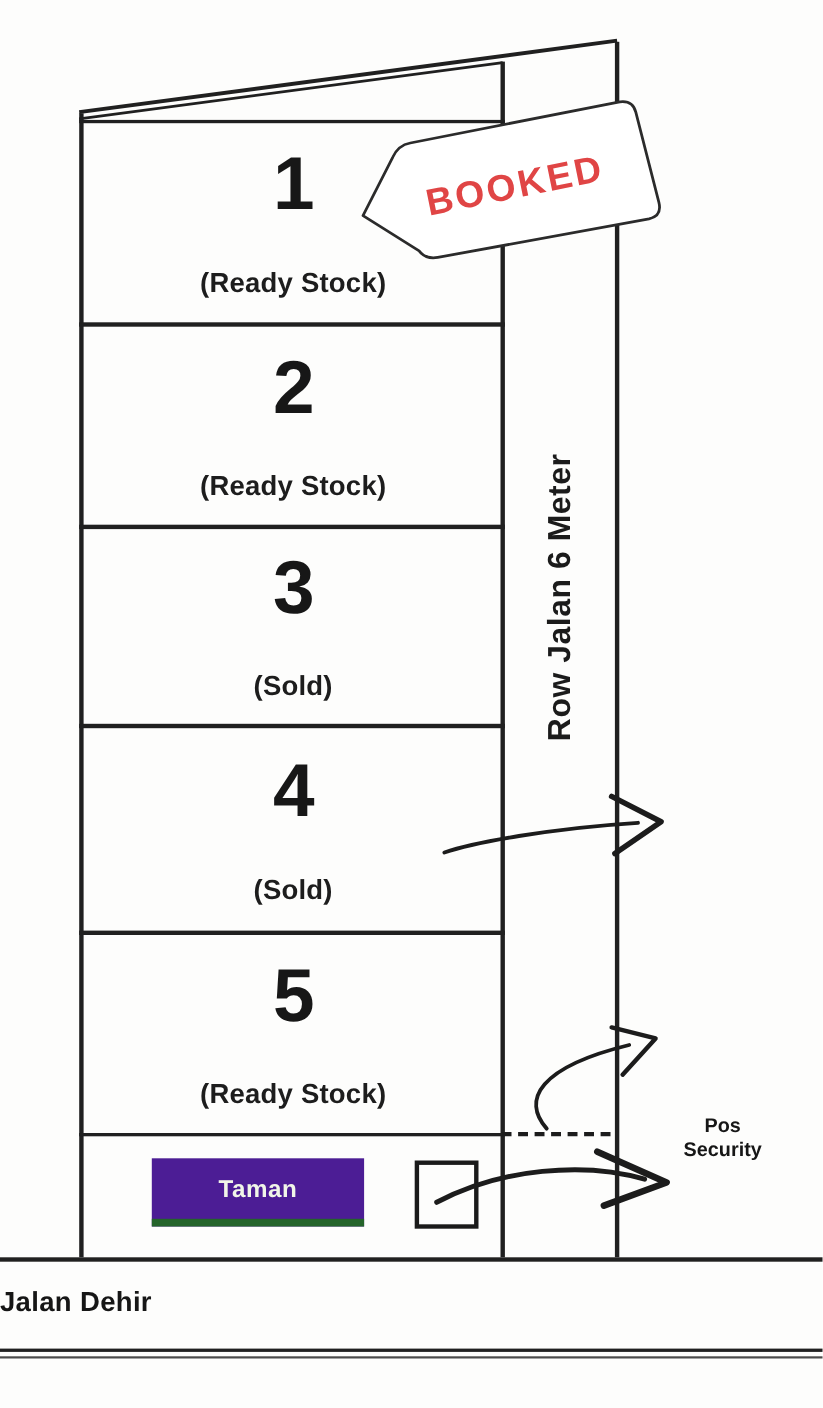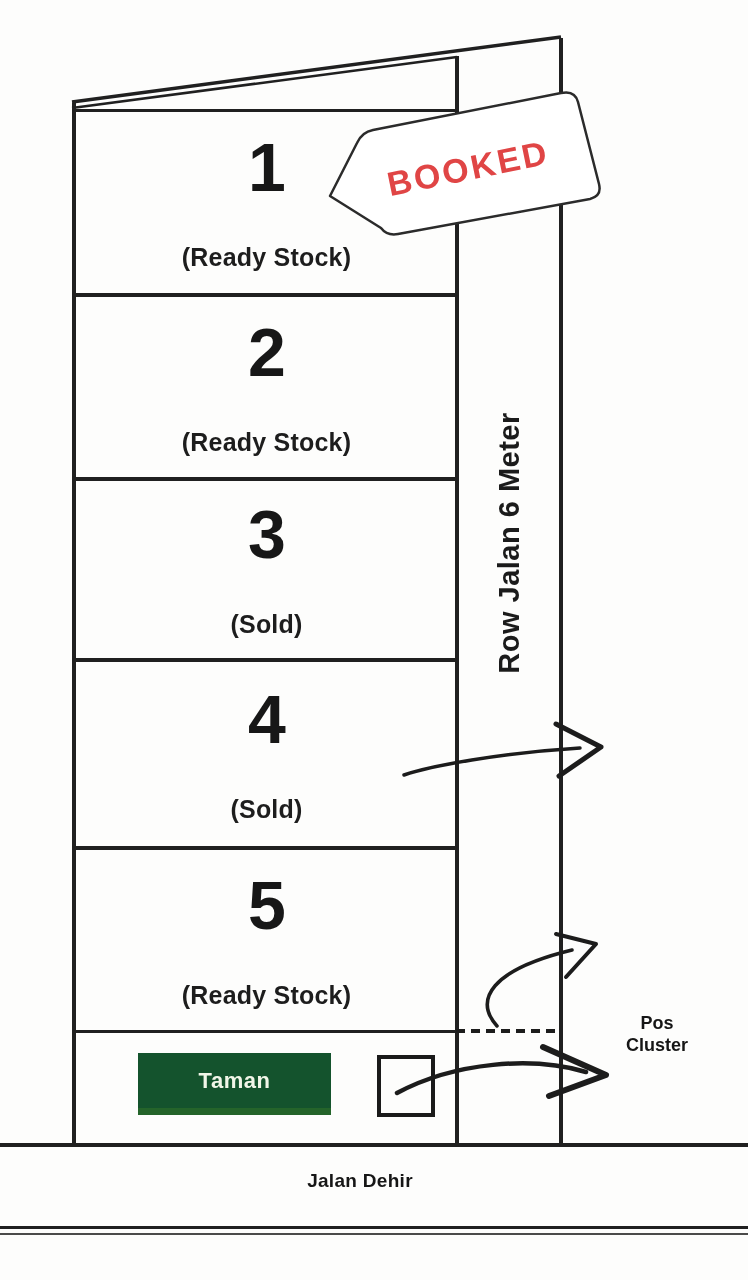--- a/index.html
+++ b/index.html
@@ -28,39 +28,39 @@
   
   .road-label{
     position:absolute;left:299px;top:524px;width:420px;height:38px;z-index:6;
     transform:rotate(-90deg);
     text-align:center;font-size:29px;font-weight:bold;color:#1b1b1b;
     letter-spacing:0.5px;line-height:38px;
   }
   
   .taman-box{
     position:absolute;left:138px;top:1053px;width:193px;height:55px;z-index:3;
-    background:#14532d;border-bottom:7px solid #24642a;
+    background:#4c1d95;border-bottom:7px solid #24642a;
     display:flex;align-items:center;justify-content:center;
   }
   .taman-label{font-size:22px;font-weight:bold;color:#f1f6e8;letter-spacing:0.5px;}
   .security-box{
     position:absolute;left:377px;top:1055px;width:50px;height:54px;z-index:3;
     background:#fdfdfc;border:4px solid #1a1a1a;
   }
   
   .anno{
     position:absolute;width:130px;z-index:6;text-align:center;
     font-size:18px;font-weight:bold;line-height:22px;color:#161616;
   }
   .anno-gerbang{left:592px;top:912px;}
   .anno-pos{left:592px;top:1012px;}
   
   .street-label{
     position:absolute;left:0;top:1170px;width:720px;z-index:6;
-    text-align:center;font-size:19px;font-weight:bold;color:#161616;
+    text-align:left;font-size:25px;font-weight:bold;color:#161616;
     letter-spacing:0.3px;
   }
   
   .overlay{position:absolute;left:0;top:0;z-index:5;}
 </style>
 </head>
 <body>
 
 <div class="canvas">
 
@@ -101,21 +101,21 @@
 
   <div class="road-label">Row Jalan 6 Meter</div>
 
   <div class="taman-box">
     <span class="taman-label">Taman</span>
   </div>
   <div class="security-box"></div>
 
   <div class="anno anno-pos">
     <div>Pos</div>
-    <div>Cluster</div>
+    <div>Security</div>
   </div>
 
   <div class="street-label">Jalan Dehir</div>
 
   <svg class="overlay" width="748" height="1280" viewBox="0 0 748 1280">
 
     <line x1="72" y1="102" x2="561" y2="37" stroke="#202020" stroke-width="3.5"></line>
     <line x1="72" y1="108" x2="457" y2="57" stroke="#202020" stroke-width="2.5"></line>
 
     <line x1="456" y1="1031" x2="561" y2="1031" stroke="#1c1c1c" stroke-width="4" stroke-dasharray="9 6"></line>

